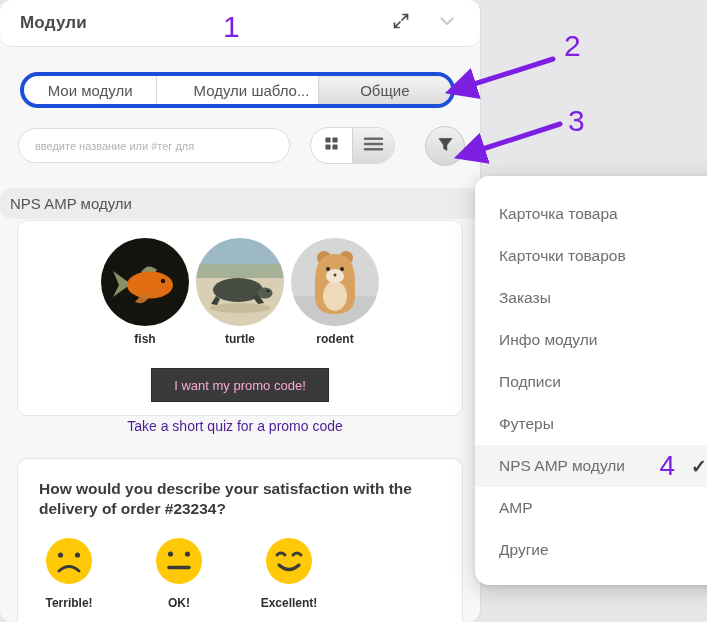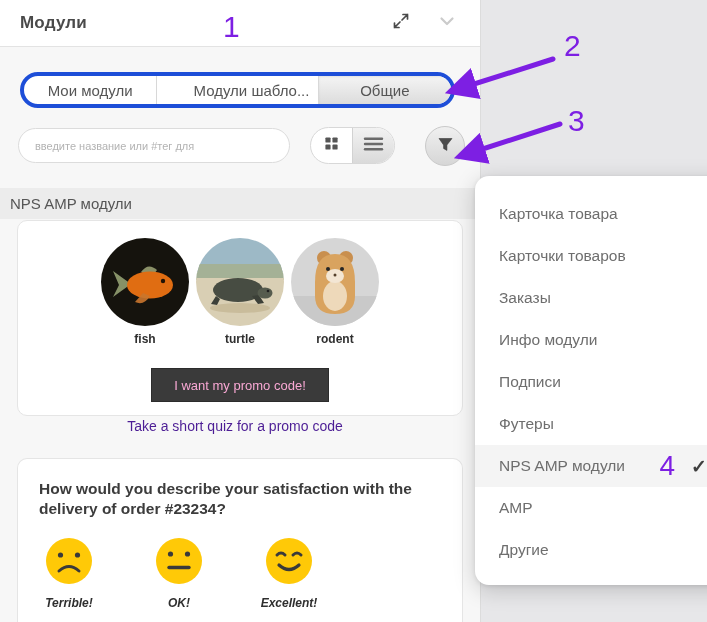--- a/index.html
+++ b/index.html
@@ -1,17 +1,17 @@
 <!DOCTYPE html>
 <html><head>
 <meta charset="utf-8">
 <style>
   html,body{margin:0;padding:0;background:#e7e7e9;font-family:"Liberation Sans",sans-serif;}
   .stage{position:relative;width:707px;height:622px;overflow:hidden;background:#e7e7e9;}
-  .abs{position:absolute;}
+  .abs{position:absolute;border-radius:12px;}
   
   .panel{left:0;top:0;width:480px;height:622px;background:#f7f7f7;border-right:1px solid #dcdcdc;}
   .panel-header{left:0;top:0;width:480px;height:47px;background:#ffffff;border-bottom:1px solid #e3e3e3;
     display:flex;align-items:center;padding:0 22px 0 20px;box-sizing:border-box;}
   .panel-title{font-size:17px;font-weight:bold;color:#4a4a4a;letter-spacing:.2px;}
   .hdr-icons{margin-left:auto;display:flex;align-items:center;gap:24px;}
   .icon-btn{width:22px;height:22px;display:flex;align-items:center;justify-content:center;cursor:pointer;}
   
   .tabs{left:20px;top:72px;width:435px;height:36px;background:#fff;border:4px solid #1d4ed8;border-radius:18px;
     display:flex;overflow:hidden;box-sizing:border-box;}
@@ -35,21 +35,21 @@
   .card{background:#fff;border:1px solid #e5e5e5;border-radius:10px;box-sizing:border-box;cursor:pointer;}
   .card1{left:17px;top:220px;width:446px;height:196px;}
   .animals{display:flex;justify-content:center;gap:7px;padding-top:17px;}
   .animal{width:88px;display:flex;flex-direction:column;align-items:center;}
   .animal-label{margin-top:2px;font-size:12px;font-weight:bold;color:#2f2f2f;}
   .promo-btn{margin:22px auto 0 auto;width:176px;height:32px;background:#3a3a3a;border:1px solid #2c2c2c;
     display:flex;align-items:center;justify-content:center;color:#f9a8d4;font-size:13px;}
   .caption{left:0;top:418px;width:470px;text-align:center;font-size:14px;color:#4c1d95;}
   .card2{left:17px;top:458px;width:446px;height:190px;border-bottom:none;border-bottom-left-radius:0;border-bottom-right-radius:0;}
   .question{margin:20px 22px 0 21px;font-size:15.5px;line-height:1.28;font-weight:bold;color:#3c3c3c;}
-  .moods{display:flex;padding-left:28px;gap:64px;margin-top:19px;font-style:italic;}
+  .moods{display:flex;padding-left:28px;gap:64px;margin-top:19px;}
   .mood{width:46px;display:flex;flex-direction:column;align-items:center;}
   .mood-label{margin-top:8px;font-size:12px;font-weight:bold;color:#2f2f2f;white-space:nowrap;}
   
   .dropdown{left:428px;top:176px;width:272px;height:409px;background:#fff;border-radius:14px;
     box-shadow:0 5px 22px rgba(0,0,0,.18),0 1px 4px rgba(0,0,0,.10);padding-top:17px;box-sizing:border-box;z-index:50;margin-left:47px;}
   .dd-item{height:42px;display:flex;align-items:center;padding:0 20px 0 24px;font-size:15.5px;color:#6e6e6e;cursor:pointer;}
   .dd-item.checked{background:#f4f4f4;}
   .dd-badge{margin-left:auto;font-size:28px;color:#7D1FE3;line-height:1;}
   .dd-check{margin-left:16px;margin-right:20px;font-size:19px;font-weight:bold;color:#3f3f3f;}
   .dd-scroll{position:absolute;right:3px;top:224px;width:9px;height:178px;border-radius:4.5px;background:#8f8f8f;cursor:pointer;}

